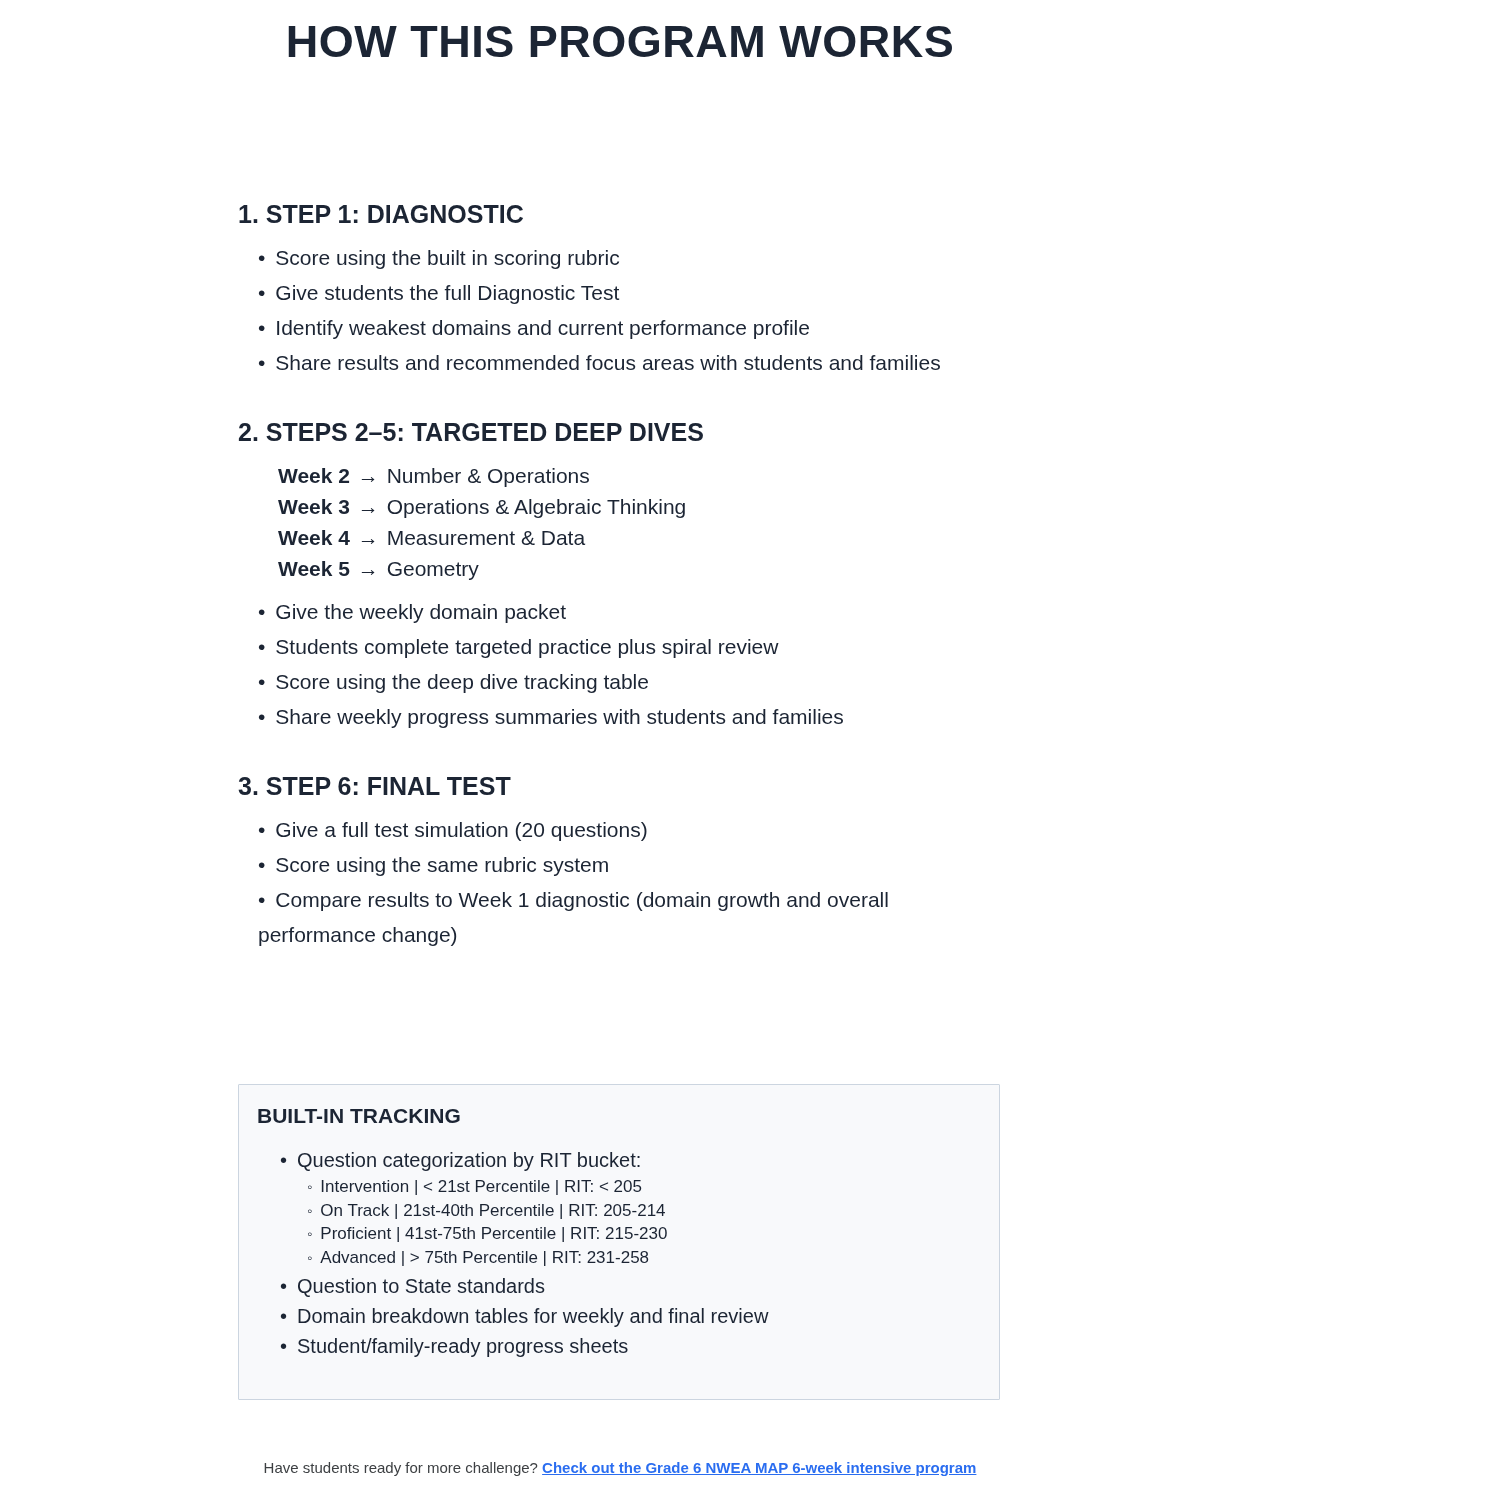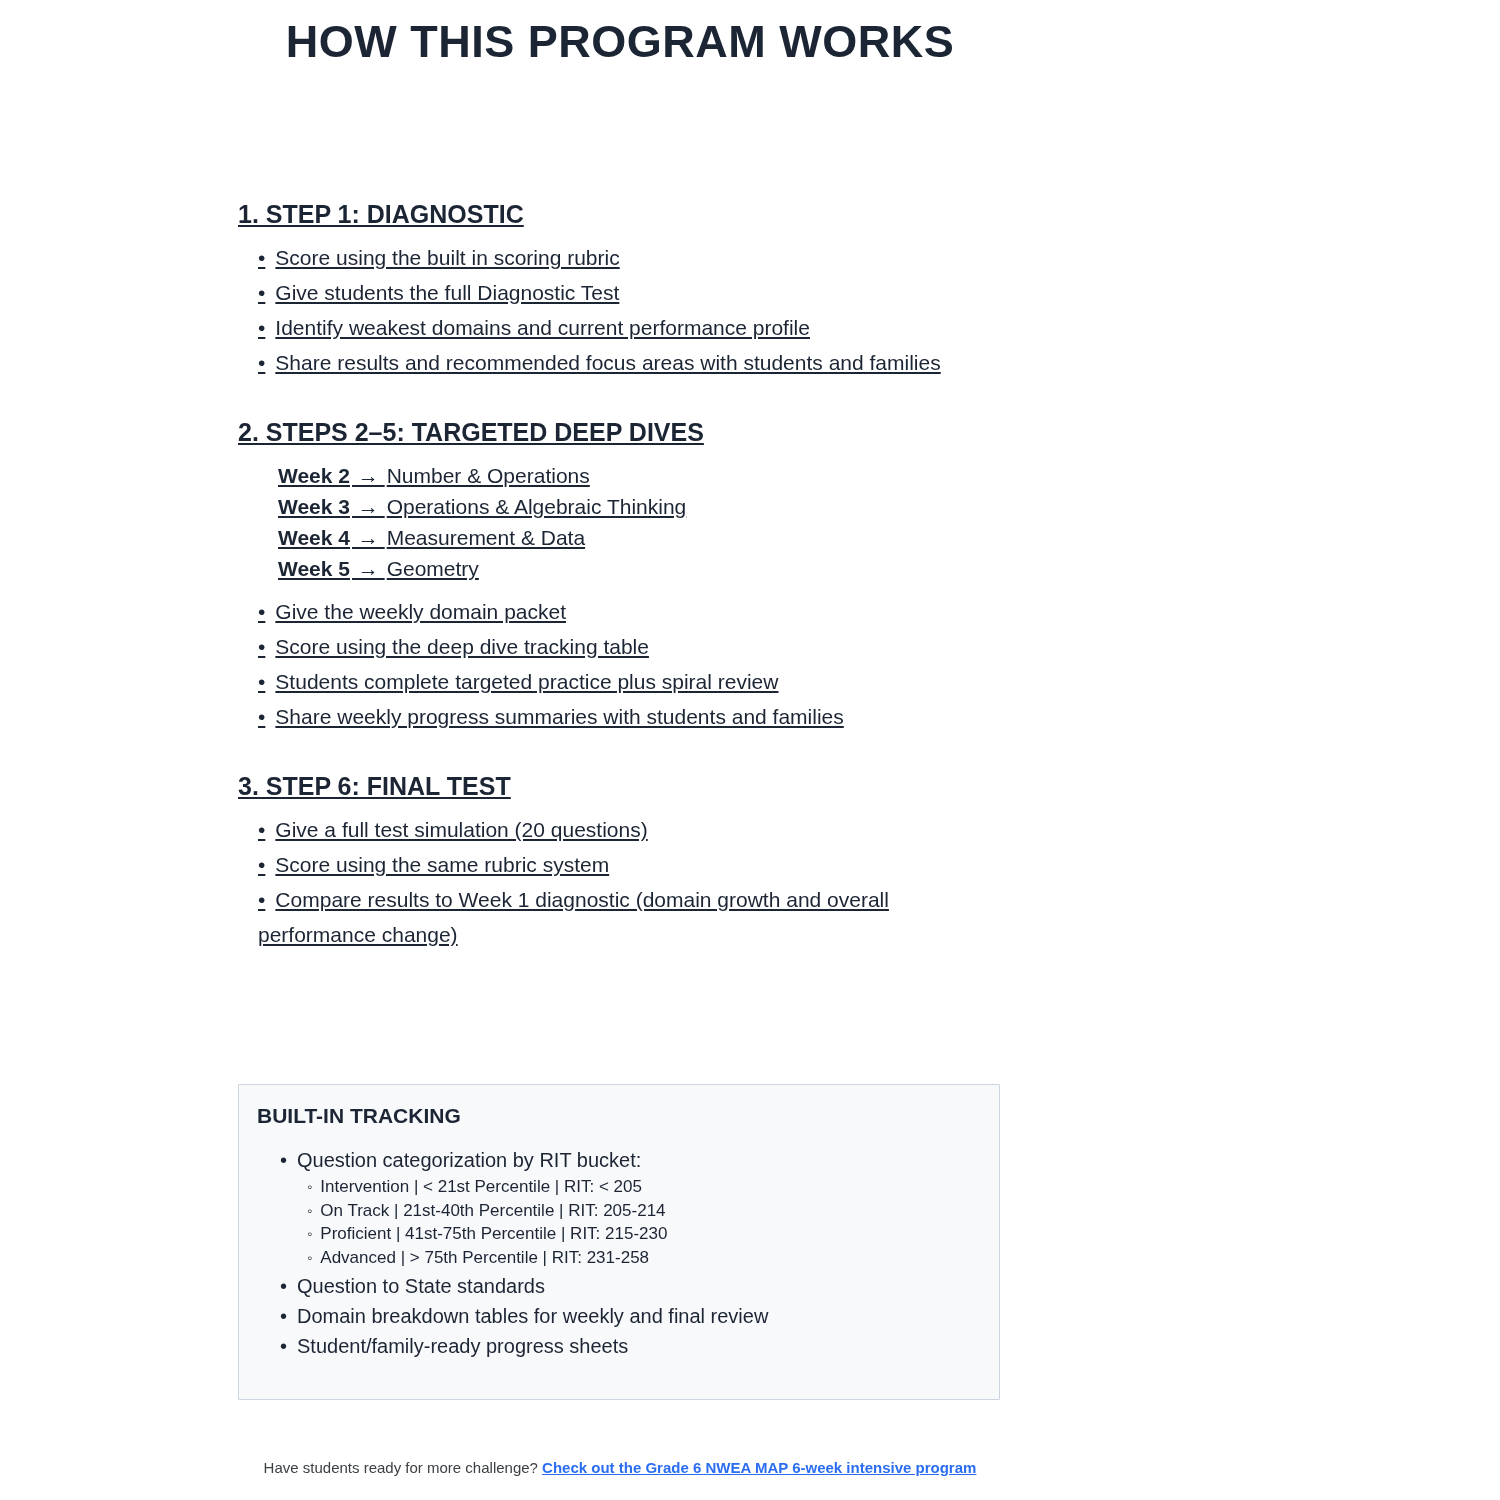--- a/index.html
+++ b/index.html
@@ -22,21 +22,21 @@
     font-size: 45px;
     font-weight: bold;
     letter-spacing: 0.5px;
     color: var(--text-color, #1c2534);
   }
 
   .content {
     margin: 132px 240px 0 238px; 
   }
 
-  .doc-section { margin: 16px 0 38px 0; text-decoration: underline; }
+  .doc-section { margin: 16px 0 38px 0; }
 
   .section-heading {
     margin: 0 0 12px 0;
     font-size: 25px;
     font-weight: bold;
     line-height: 28px;
     color: var(--text-color, #1c2534);
   }
 
   .bullet-list {
@@ -130,22 +130,22 @@
         <section class="doc-section">
           <h2 class="section-heading">2. STEPS 2–5: TARGETED DEEP DIVES</h2>
           <div class="weeks">
             <div class="week-line"><span class="week-label">Week 2</span><span class="week-arrow"> → </span><span class="week-topic">Number &amp; Operations</span></div>
             <div class="week-line"><span class="week-label">Week 3</span><span class="week-arrow"> → </span><span class="week-topic">Operations &amp; Algebraic Thinking</span></div>
             <div class="week-line"><span class="week-label">Week 4</span><span class="week-arrow"> → </span><span class="week-topic">Measurement &amp; Data</span></div>
             <div class="week-line"><span class="week-label">Week 5</span><span class="week-arrow"> → </span><span class="week-topic">Geometry</span></div>
           </div>
           <ul class="bullet-list">
             <li class="bullet-item"><span class="bullet-marker">•</span><span class="bullet-text">Give the weekly domain packet</span></li>
+            <li class="bullet-item"><span class="bullet-marker">•</span><span class="bullet-text">Students complete targeted practice plus spiral review</span></li>
             <li class="bullet-item"><span class="bullet-marker">•</span><span class="bullet-text">Score using the deep dive tracking table</span></li>
-            <li class="bullet-item"><span class="bullet-marker">•</span><span class="bullet-text">Students complete targeted practice plus spiral review</span></li>
             <li class="bullet-item"><span class="bullet-marker">•</span><span class="bullet-text">Share weekly progress summaries with students and families</span></li>
           </ul>
         </section>
         <section class="doc-section">
           <h2 class="section-heading">3. STEP 6: FINAL TEST</h2>
           <ul class="bullet-list">
             <li class="bullet-item"><span class="bullet-marker">•</span><span class="bullet-text">Give a full test simulation (20 questions)</span></li>
             <li class="bullet-item"><span class="bullet-marker">•</span><span class="bullet-text">Score using the same rubric system</span></li>
             <li class="bullet-item"><span class="bullet-marker">•</span><span class="bullet-text">Compare results to Week 1 diagnostic (domain growth and overall performance change)</span></li>
           </ul>

